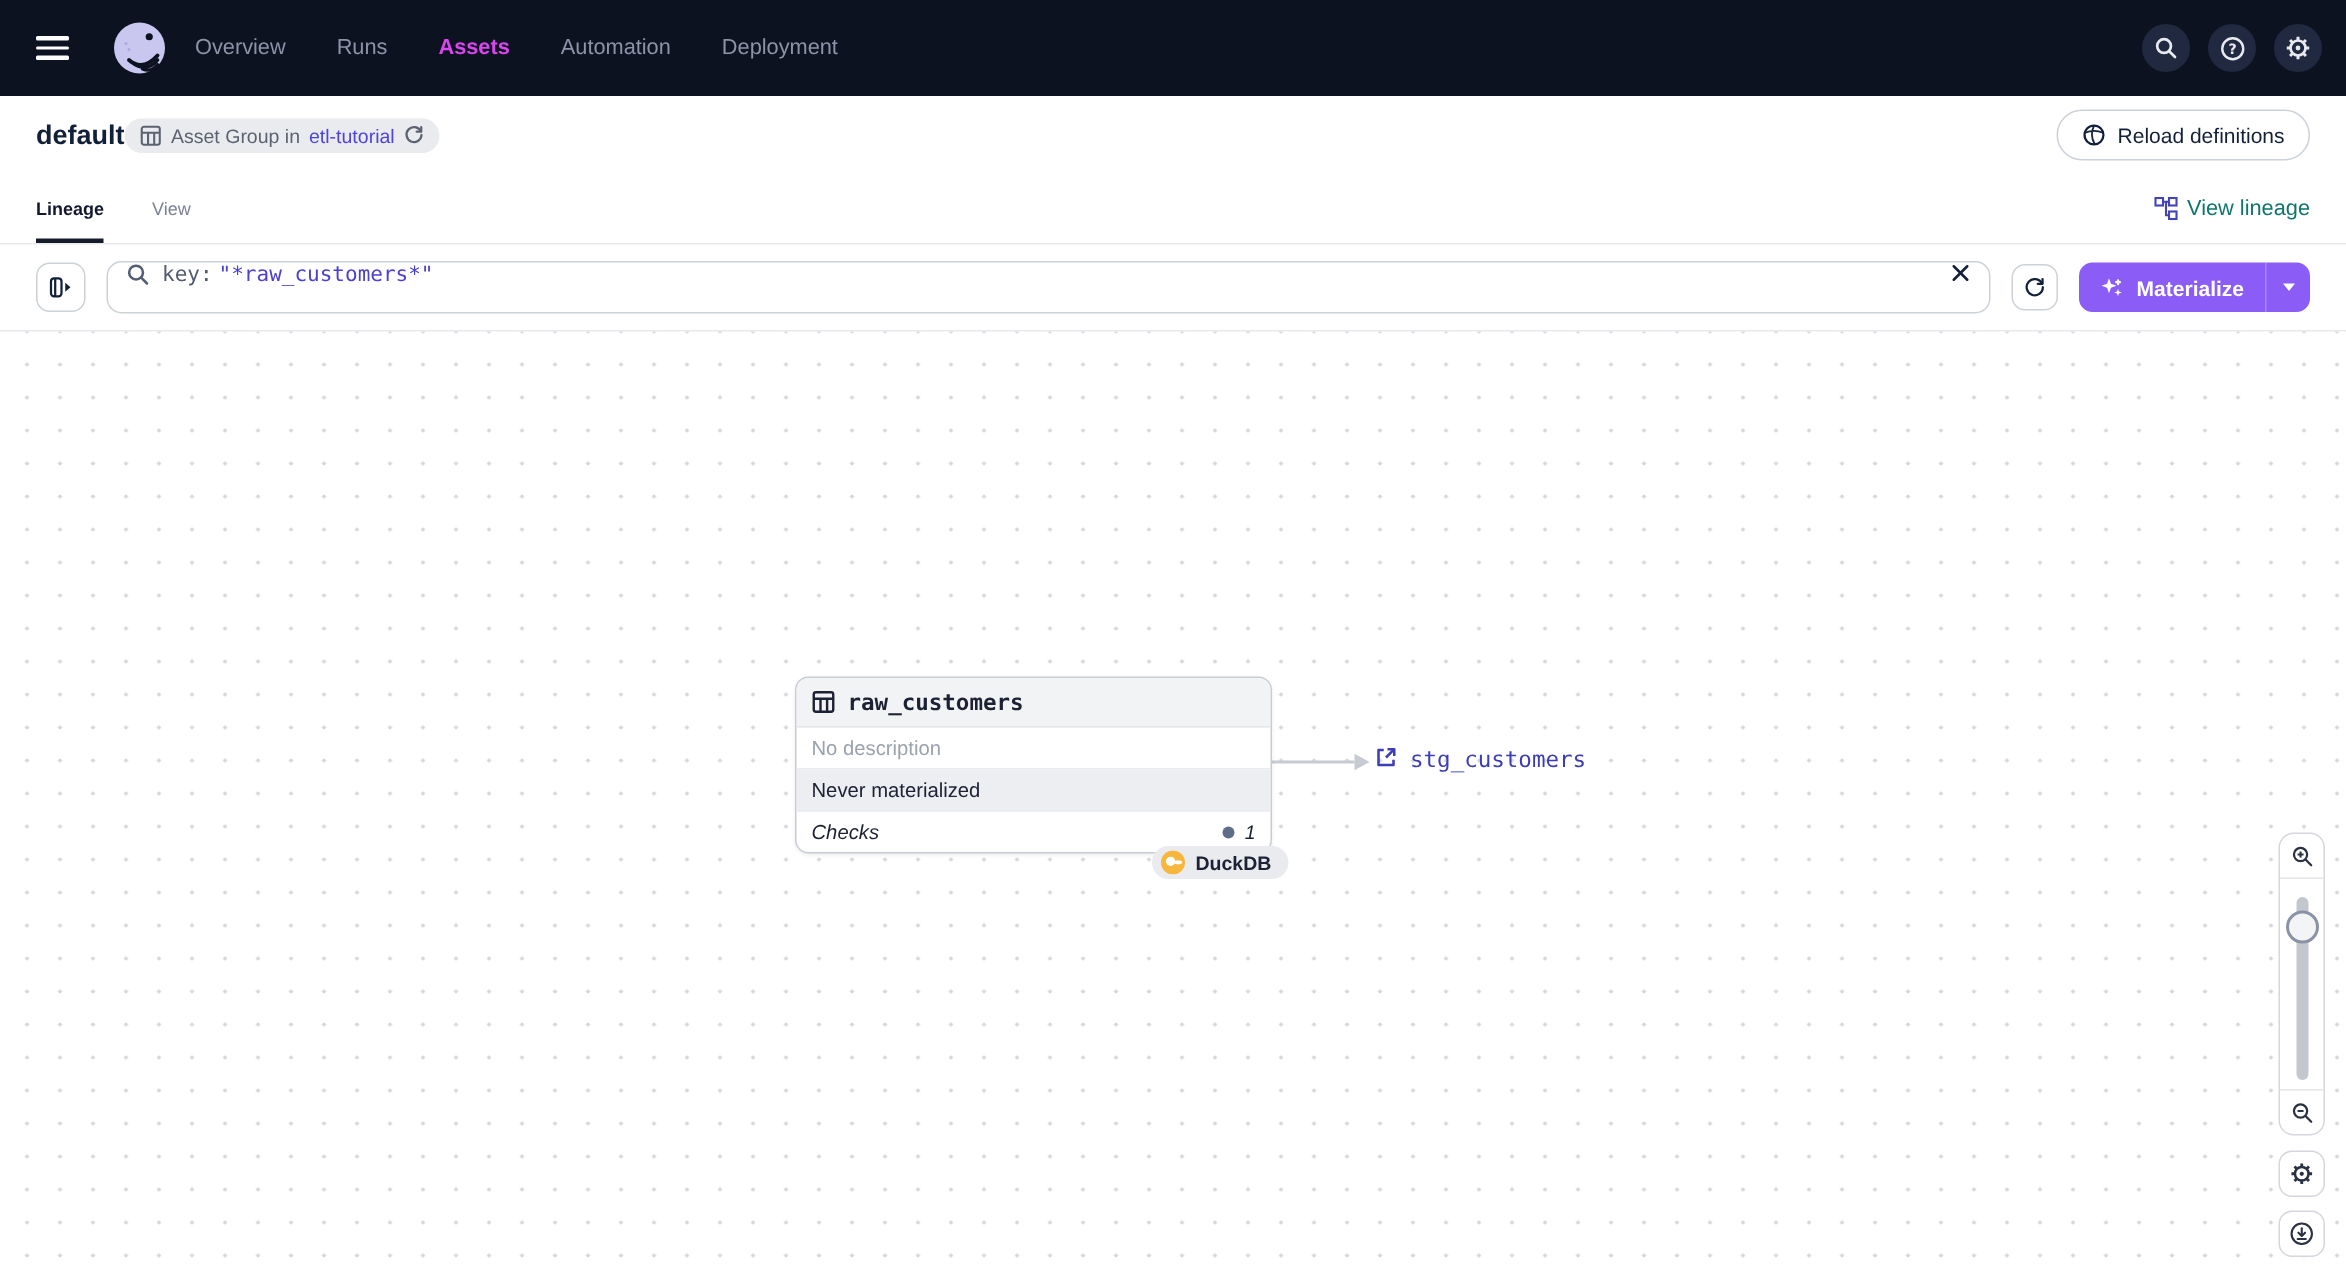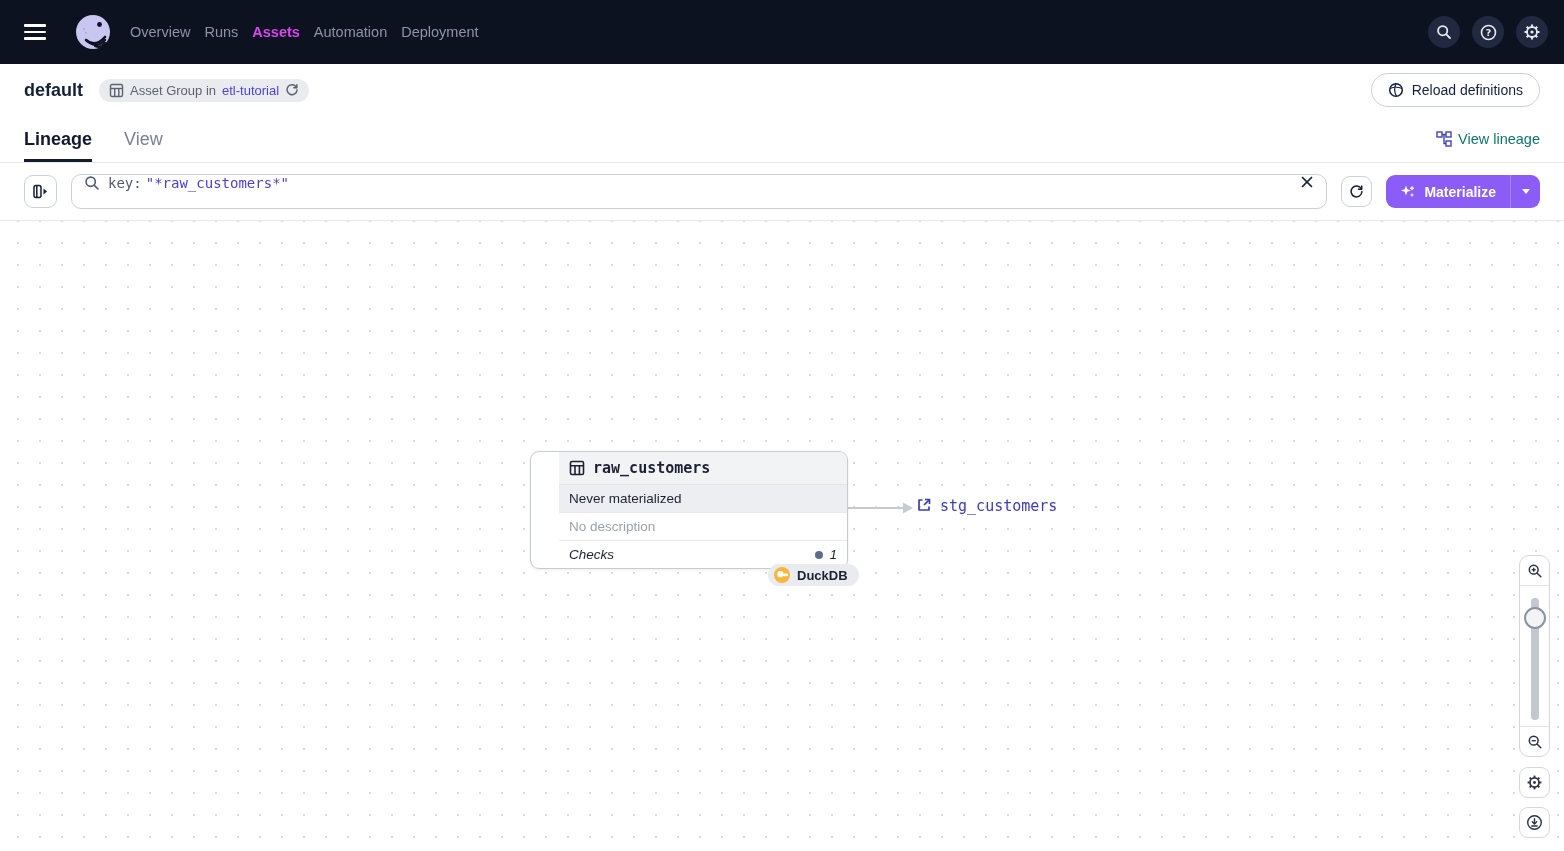--- a/index.html
+++ b/index.html
@@ -5,36 +5,36 @@
   * { margin:0; padding:0; box-sizing:border-box; }
   html,body { width:1564px; height:851px; overflow:hidden; background:#fff;
     font-family:"Liberation Sans", sans-serif; }
   .mono { font-family:"DejaVu Sans Mono", monospace; }
 
   
   .topbar { height:64px; background:#0d1220; display:flex; align-items:center; padding:0 16px; }
   .hamburger { width:36px; height:36px; display:flex; flex-direction:column; justify-content:center; gap:4px; cursor:pointer; margin-left:8px; }
   .hamburger span { display:block; width:22px; height:2.5px; background:#fff; border-radius:1px; }
   .logo { width:38px; height:38px; margin:0 18px 0 14px; }
-  .nav-items { display:flex; gap:14px; align-items:center; }
+  .nav-items { display:flex; gap:34px; align-items:center; }
   .nav-item { color:#8b93a7; font-size:14.5px; font-weight:500; cursor:pointer; }
   .nav-item.active { color:#d946ef; font-weight:700; }
   .topbar-right { margin-left:auto; display:flex; gap:12px; align-items:center; }
   .icon-circle { width:32px; height:32px; border-radius:50%; background:#212940; display:flex; align-items:center; justify-content:center; color:#e8eaf0; cursor:pointer; }
 
   
-  .page-header { height:52px; display:flex; align-items:center; padding:0 24px; gap:16px; }
+  .page-header { height:52px; display:flex; align-items:center; padding:0 24px; gap:0; }
   .page-title { font-size:18px; font-weight:700; color:#13203a; }
   .group-badge { display:flex; align-items:center; gap:6px; background:#e9ebee; border-radius:12px; padding:4px 10px; font-size:13px; color:#5c6370; }
   .group-badge .link { color:#4f43dd; cursor:pointer; }
   .reload-btn { margin-left:auto; display:flex; align-items:center; gap:8px; border:1px solid #ccd1d8; border-radius:18px; padding:8px 16px; font-size:14px; color:#13203a; background:#fff; cursor:pointer; }
 
   
   .tabs-row { height:47px; display:flex; align-items:stretch; padding:0 24px; border-bottom:1px solid #e7e9ec; }
-  .tab { display:flex; align-items:center; margin-right:32px; font-size:18px; color:#7a8194; cursor:pointer; border-bottom:3px solid transparent; padding-top:3px; }
+  .tab { display:flex; align-items:center; margin-right:32px; font-size:12px; color:#7a8194; cursor:pointer; border-bottom:3px solid transparent; padding-top:3px; }
   .tab.active { color:#13182c; font-weight:700; border-bottom-color:#161c2c; }
   .view-lineage { margin-left:auto; display:flex; align-items:center; gap:6px; color:#0f766e; font-size:14.5px; cursor:pointer; }
 
   
   .toolbar { height:58px; display:flex; align-items:center; padding:0 24px; gap:14px; border-bottom:1px solid #e7e9ec; }
   .sq-btn { width:33px; height:33px; border:1px solid #ccd1d8; border-radius:9px; background:#fff; display:flex; align-items:center; justify-content:center; color:#13203a; cursor:pointer; flex:none; }
   .search-box { flex:1; height:35px; border:1px solid #ccd1d8; border-radius:10px; display:flex; align-items:flex-start; padding:0 12px; gap:8px; cursor:text; }
   .search-box .ftext { font-size:14px; letter-spacing:0; }
   .fkey { color:#525a6e; }
   .fval { color:#4b40d2; }
@@ -44,21 +44,21 @@
   .materialize .caret-seg { width:30px; display:flex; align-items:center; justify-content:center; border-left:1px solid rgba(255,255,255,.25); }
   .caret-down { width:0; height:0; border-left:4.5px solid transparent; border-right:4.5px solid transparent; border-top:5px solid #fff; }
 
   
   .canvas { position:relative; height:629px;
     background-image:radial-gradient(circle, #d7d9dd 1.3px, transparent 1.4px);
     background-size:22px 22px; background-position:7px 11px; }
 
   .asset-node { position:absolute; left:530px; top:230px; width:318px; background:#fff;
     border:1px solid #c7ccd3; border-radius:9px; box-shadow:0 1px 3px rgba(20,30,60,.08);
-    font-size:13.5px; color:#1c2134; overflow:hidden; cursor:pointer;padding-left:28px; }
+    font-size:13.5px; color:#1c2134; overflow:hidden; cursor:pointer; }
   .node-header { display:flex; align-items:center; gap:8px; background:#f2f3f5; padding:7px 10px;
     font-size:15px; font-weight:600; color:#1c2134; border-bottom:1px solid #e3e5e9; }
   .node-row { padding:6px 10px; border-bottom:1px solid #e8eaed; }
   .node-row:last-child { border-bottom:none; }
   .row-desc { color:#9aa2ad; }
   .row-status { background:#eceef1; color:#1c2134; }
   .row-checks { display:flex; align-items:center; color:#1c2134;font-style:italic; }
   .checks-right { margin-left:auto; display:flex; align-items:center; gap:7px; }
   .checks-dot { width:8px; height:8px; border-radius:50%; background:#5f6e87; }
   .checks-count { color:#1c2134; font-size:13px; }
@@ -234,22 +234,22 @@
   <div class="asset-node">
     <div class="node-header">
       <svg width="16" height="16" viewBox="0 0 16 16">
           <rect x="1.5" y="1.5" width="13" height="13" rx="1.5" fill="none" stroke="#1c2134" stroke-width="1.6"></rect>
           <line x1="1.5" y1="5.8" x2="14.5" y2="5.8" stroke="#1c2134" stroke-width="1.6"></line>
           <line x1="6" y1="5.8" x2="6" y2="14.5" stroke="#1c2134" stroke-width="1.6"></line>
           <line x1="10.4" y1="5.8" x2="10.4" y2="14.5" stroke="#1c2134" stroke-width="1.6"></line>
         </svg>
       <span class="mono">raw_customers</span>
     </div>
+    <div class="node-row row-desc">No description</div>
     <div class="node-row row-status">Never materialized</div>
-    <div class="node-row row-desc">No description</div>
     <div class="node-row row-checks">
       <span>Checks</span>
       <span class="checks-right">
         <span class="checks-dot"></span>
         <span class="checks-count">1</span>
       </span>
     </div>
   </div>
 
   <div class="kind-badge">

